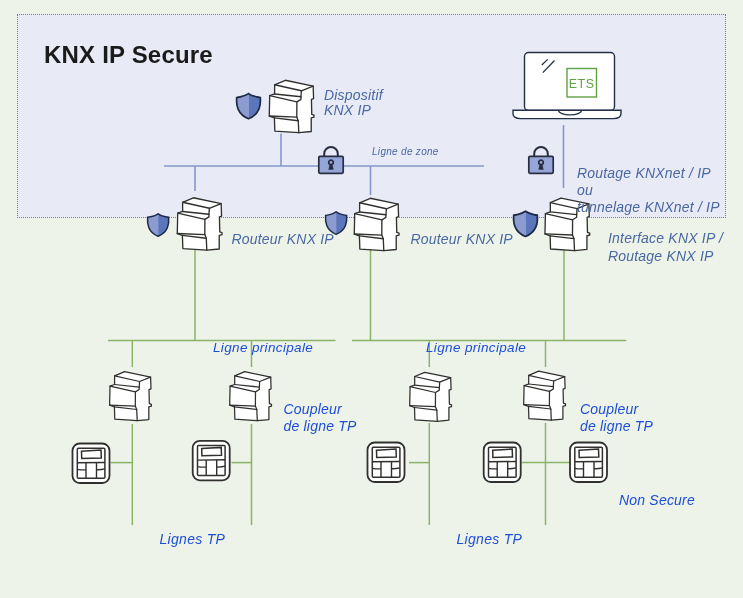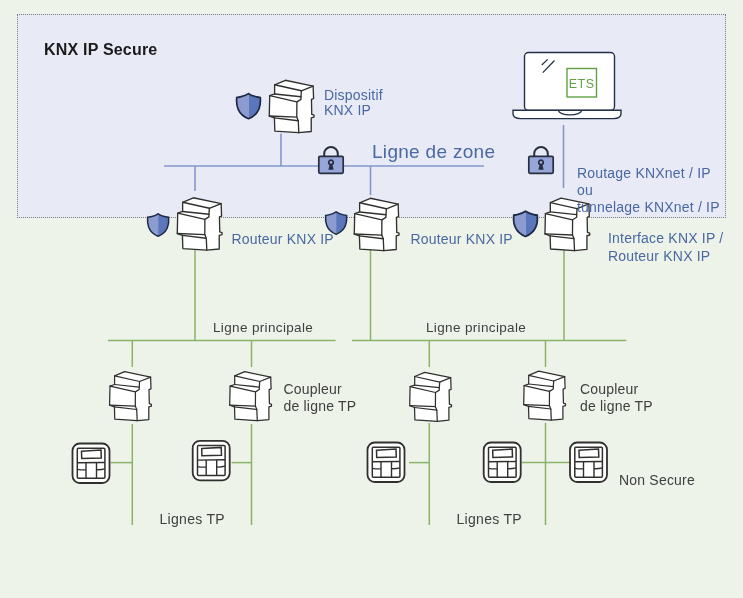--- a/index.html
+++ b/index.html
@@ -1,24 +1,24 @@
 <!DOCTYPE html>
 <html><head>
 <meta charset="utf-8">
 <style>
   html,body{margin:0;padding:0;}
   body{width:743px;height:598px;background:#eef3ea;position:relative;overflow:hidden;
        font-family:"Liberation Sans", sans-serif;}
   .panel{position:absolute;left:17px;top:14px;width:707px;height:202px;
          background:#e8eaf6;border:1px dotted #7a807a;}
-  .t{position:absolute;white-space:pre;line-height:16px;font-size:14px;letter-spacing:.2px;}
+  .t{position:absolute;white-space:pre;line-height:16px;font-size:14px;letter-spacing:.2px;font-style:italic;}
   .blue{color:#4a68a2;}
-  .green{color:#404040;}
+  .green{color:#1d4ed8;margin-top:20px;}
   svg.ov{position:absolute;left:0;top:0;}
-  #title{position:absolute;left:44px;top:40.5px;font-size:16px;font-weight:bold;
+  #title{position:absolute;left:44px;top:40.5px;font-size:24px;font-weight:bold;
          color:#1b1b1b;letter-spacing:.2px;}
 </style>
 </head>
 <body>
 <div class="panel"></div>
 <div id="title">KNX IP Secure</div>
 
 <svg class="ov" width="743" height="598" viewBox="0 0 743 598">
  <defs>
   <g id="module" stroke="#30302e" stroke-width="1.25" stroke-linejoin="round" stroke-linecap="round" fill="none">
@@ -125,28 +125,28 @@
 
  <use href="#tpdev" x="71.5" y="442.5"></use>
  <use href="#tpdev" x="191.7" y="439.8"></use>
  <use href="#tpdev" x="366.5" y="441.5"></use>
  <use href="#tpdev" x="482.7" y="441.5"></use>
  <use href="#tpdev" x="569" y="441.5"></use>
 </svg>
 
 <div class="t blue" style="left:324px;top:87.5px;line-height:15.5px;">Dispositif
 KNX IP</div>
-<div class="t blue" style="left:372px;top:144px;font-size:19px;letter-spacing:.3px;">Ligne de zone</div>
+<div class="t blue" style="left:372px;top:144px;font-size:10px;letter-spacing:.3px;">Ligne de zone</div>
 <div class="t blue" style="left:577px;top:136.5px;line-height:17px;margin-top:28px;">Routage KNXnet / IP
 ou
 tunnelage KNXnet / IP</div>
 <div class="t blue" style="left:231.5px;top:231px;">Routeur KNX IP</div>
 <div class="t blue" style="left:410.5px;top:230.5px;">Routeur KNX IP</div>
 <div class="t blue" style="left:608px;top:228.5px;line-height:18px;">Interface KNX IP /
-Routeur KNX IP</div>
+Routage KNX IP</div>
 <div class="t green" style="left:213px;top:320px;font-size:13.5px;letter-spacing:.35px;">Ligne principale</div>
 <div class="t green" style="left:426px;top:320px;font-size:13.5px;letter-spacing:.35px;">Ligne principale</div>
 <div class="t green" style="left:283.5px;top:380.5px;line-height:17.5px;">Coupleur
 de ligne TP</div>
 <div class="t green" style="left:580px;top:380.5px;line-height:17.5px;">Coupleur
 de ligne TP</div>
 <div class="t green" style="left:159.5px;top:511px;letter-spacing:.3px;">Lignes TP</div>
 <div class="t green" style="left:456.5px;top:511px;letter-spacing:.3px;">Lignes TP</div>
 <div class="t green" style="left:619px;top:472px;">Non Secure</div>
 

